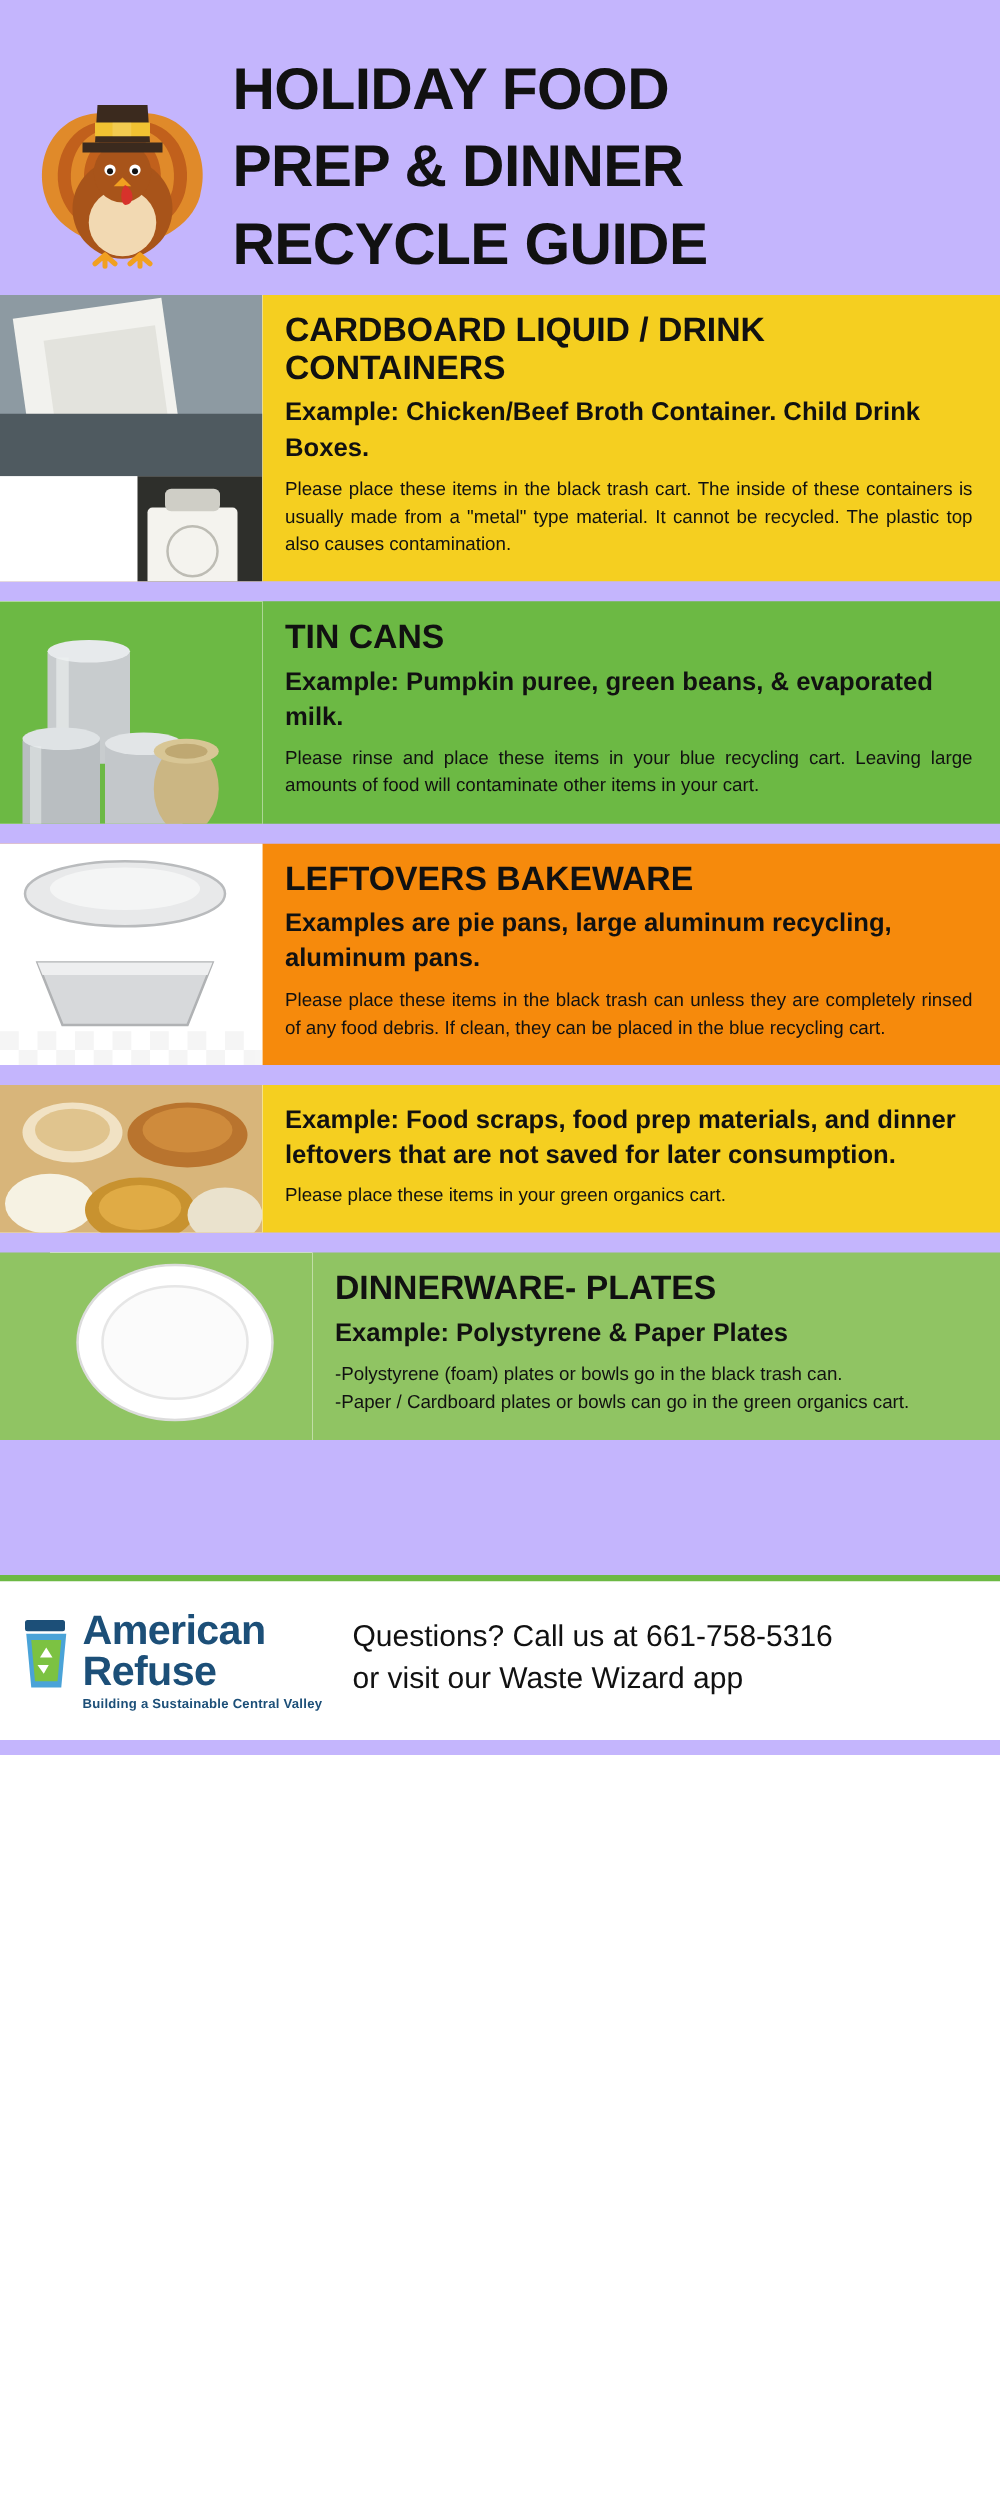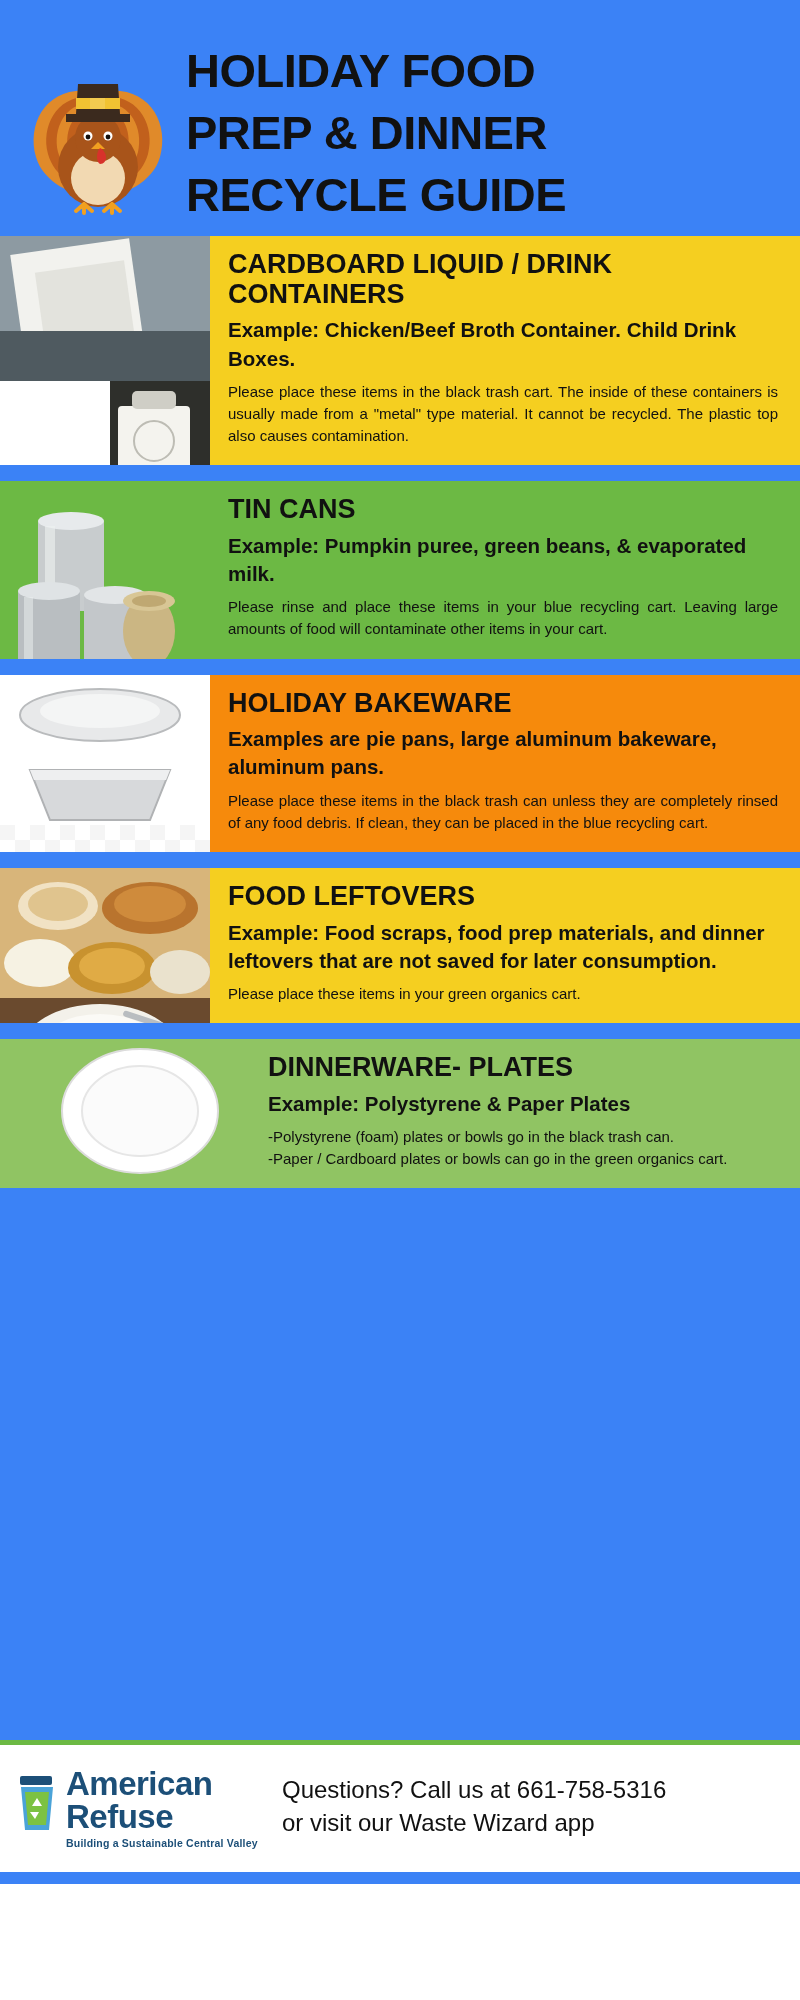--- a/index.html
+++ b/index.html
@@ -7,23 +7,23 @@
     margin: 0;
     padding: 0;
     width: 800px;
     height: 2000px;
     background: #ffffff;
     font-family: "Liberation Sans", sans-serif;
   }
   .page {
     position: relative;
     width: 800px;
-    height: 1884px;
+    height: 1404px;
     overflow: hidden;
-    background: #3b82f6;
+    background: #c4b5fd;
   }
 
   
   .header {
     display: flex;
     align-items: flex-start;
     padding: 22px 18px 10px 18px;
   }
   .turkey-logo {
     width: 160px;
@@ -289,22 +289,22 @@
         </g>
         <ellipse cx="100" cy="40" rx="80" ry="26" fill="#e8e9ea" stroke="#b9bbbd" stroke-width="2"></ellipse>
         <ellipse cx="100" cy="36" rx="60" ry="17" fill="#f4f5f5"></ellipse>
         <path d="M30 95 L170 95 L150 145 L50 145 Z" fill="#d7d9db" stroke="#b0b2b4" stroke-width="2"></path>
         <path d="M30 95 L170 95 L166 105 L34 105 Z" fill="#eeeff0"></path>
         <path d="M24 186 L96 186 L86 222 L34 222 Z" fill="#d3d5d7" stroke="#adafb1" stroke-width="2"></path>
         <path d="M106 192 L182 192 L172 226 L116 226 Z" fill="#cfd1d3" stroke="#adafb1" stroke-width="2"></path>
       </svg>
     </div>
     <div class="sec-body">
-      <div class="sec-title">HOLIDAY BAKEWARE</div>
-      <p class="sec-example">Examples are pie pans, large aluminum bakeware, aluminum pans.</p>
+      <div class="sec-title">LEFTOVERS BAKEWARE</div>
+      <p class="sec-example">Examples are pie pans, large aluminum recycling, aluminum pans.</p>
       <p class="sec-desc">Please place these items in the black trash can unless they are completely rinsed of any food debris. If clean, they can be placed in the blue recycling cart.</p>
     </div>
   </div>
 
   <div class="section bg-gold">
     <div class="sec-img">
       <svg class="photo" viewBox="0 0 210 240" preserveAspectRatio="none">
         <rect x="0" y="0" width="210" height="130" fill="#d8b57a"></rect>
         <ellipse cx="58" cy="38" rx="40" ry="24" fill="#f1e2c4"></ellipse>
         <ellipse cx="58" cy="36" rx="30" ry="17" fill="#e0c48e"></ellipse>
@@ -317,21 +317,20 @@
         <rect x="0" y="130" width="210" height="110" fill="#6a4a2e"></rect>
         <ellipse cx="100" cy="182" rx="78" ry="46" fill="#f3f1ea"></ellipse>
         <ellipse cx="100" cy="180" rx="60" ry="34" fill="#fbfaf6"></ellipse>
         <ellipse cx="78" cy="172" rx="26" ry="15" fill="#7b2f63"></ellipse>
         <ellipse cx="122" cy="190" rx="24" ry="14" fill="#d6c089"></ellipse>
         <ellipse cx="66" cy="198" rx="16" ry="10" fill="#86ab3f"></ellipse>
         <rect x="122" y="150" width="52" height="6" rx="3" fill="#b9bdc0" transform="rotate(18 148 153)"></rect>
       </svg>
     </div>
     <div class="sec-body">
-      <div class="sec-title">FOOD LEFTOVERS</div>
       <p class="sec-example">Example: Food scraps, food prep materials, and dinner leftovers that are not saved for later consumption.</p>
       <p class="sec-desc">Please place these items in your green organics cart.</p>
     </div>
   </div>
 
   <div class="section bg-lgreen" style="margin-bottom:0;padding-left:40px;">
     <div class="sec-img">
       <svg class="photo" viewBox="0 0 210 250" preserveAspectRatio="none">
         <rect x="0" y="0" width="210" height="250" fill="#90c463"></rect>
         <ellipse cx="100" cy="72" rx="78" ry="62" fill="#ffffff" stroke="#dcdcdc" stroke-width="2"></ellipse>

